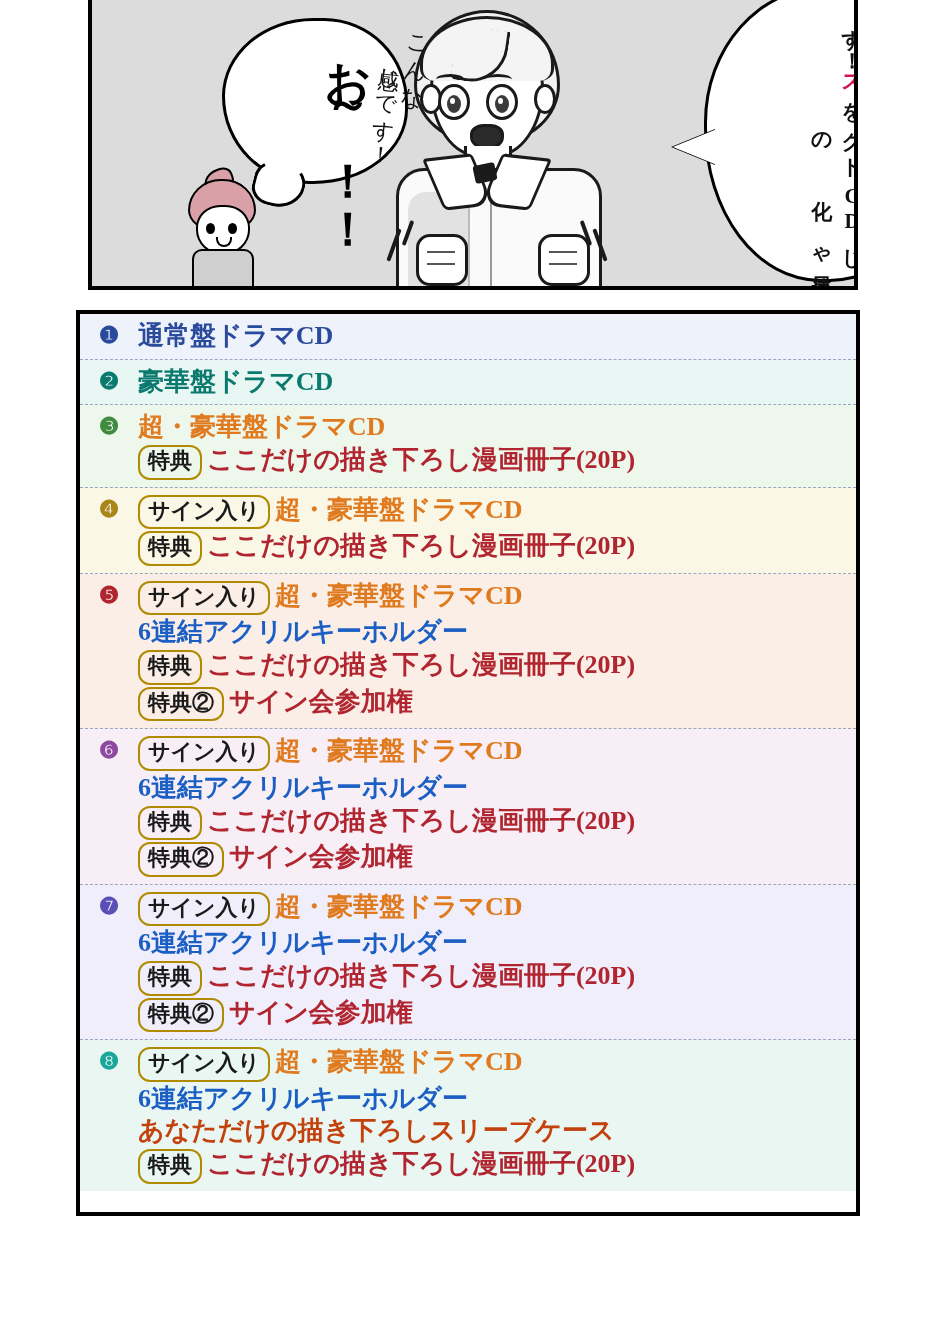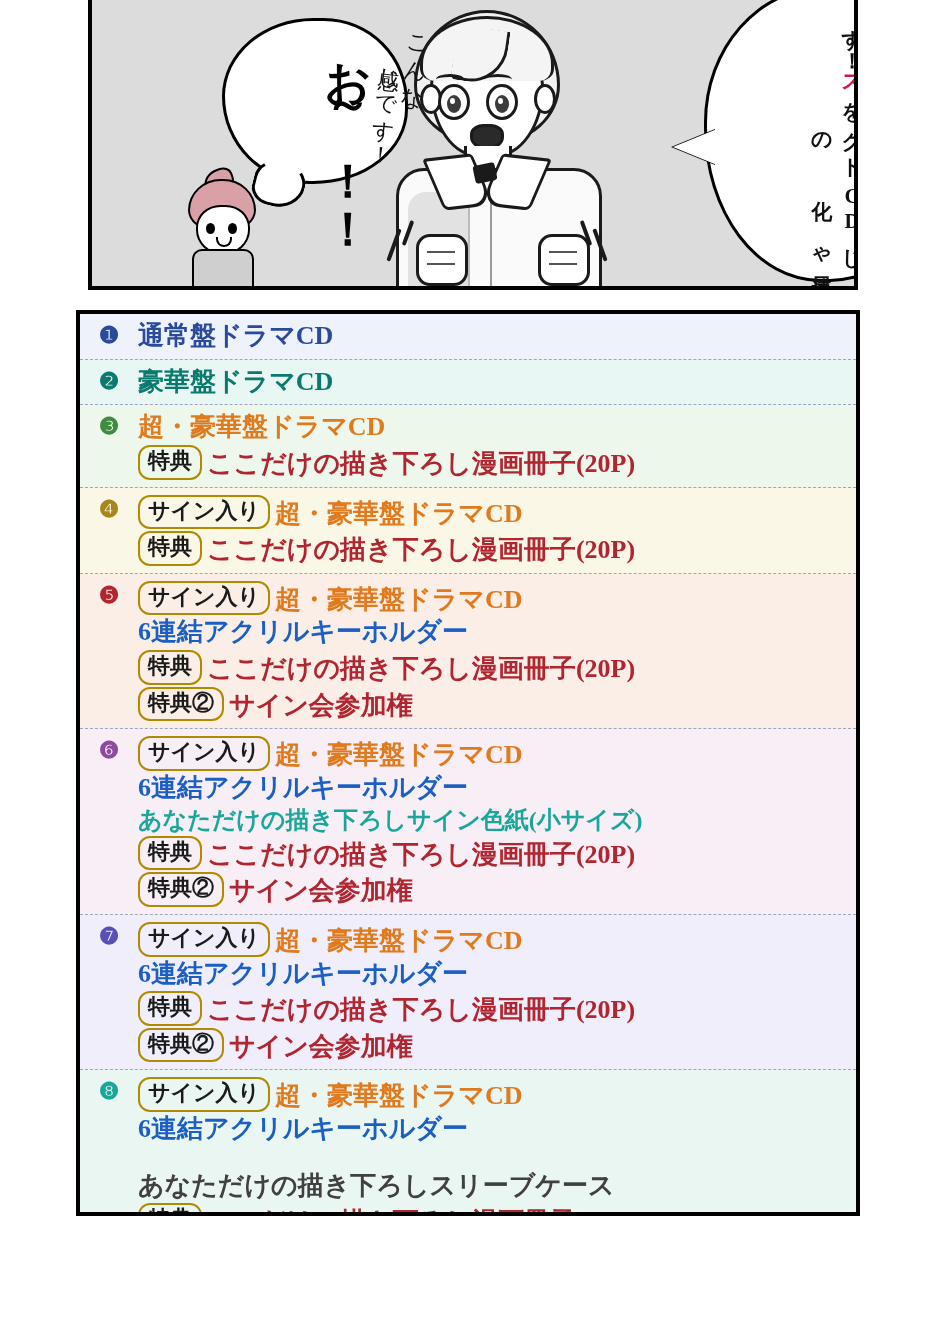--- a/index.html
+++ b/index.html
@@ -380,21 +380,21 @@
     flex: 0 0 58px;
     text-align: center;
     font-size: 23px;
     font-weight: bold;
     padding-top: 4px;
     line-height: 1.1;
   }
   .lines { flex: 1 1 auto; padding-right: 6px; }
   .line {
     display: flex;
-    align-items: flex-end;
+    align-items: flex-start;
     flex-wrap: nowrap;
     line-height: 1.18;
     margin: 2px 0;
     white-space: nowrap;
   }
   .tag {
     display: inline-block;
     border: 2px solid #b08a00;
     border-radius: 12px;
     padding: 0px 8px 2px 8px;
@@ -577,23 +577,20 @@
       <div class="num" style="color: rgb(142, 74, 160);">❻</div>
       <div class="lines">
         <div class="line">
           <span class="tag">サイン入り</span>
           <span class="txt" style="color: rgb(224, 122, 31);">超・豪華盤ドラマCD</span>
         </div>
         <div class="line">
           <span class="txt" style="color: rgb(27, 95, 196);">6連結アクリルキーホルダー</span>
         </div>
         <div class="line">
-          <span class="txt sm" style="color: rgb(26, 167, 154);">あなただけの描き下ろしサイン色紙(小サイズ)</span>
-        </div>
-        <div class="line">
           <span class="tag">特典</span>
           <span class="txt" style="color: rgb(176, 37, 47);">ここだけの描き下ろし漫画冊子(20P)</span>
         </div>
         <div class="line">
           <span class="tag">特典②</span>
           <span class="txt" style="color: rgb(176, 37, 47);">サイン会参加権</span>
         </div>
       </div>
     </div>
     <div class="row r7">
@@ -622,21 +619,21 @@
       <div class="num" style="color: rgb(26, 167, 154);">❽</div>
       <div class="lines">
         <div class="line">
           <span class="tag">サイン入り</span>
           <span class="txt" style="color: rgb(224, 122, 31);">超・豪華盤ドラマCD</span>
         </div>
         <div class="line">
           <span class="txt" style="color: rgb(27, 95, 196);">6連結アクリルキーホルダー</span>
         </div>
         <div class="line">
-          <span class="txt" style="color: #404040; margin-top: 24px;">あなただけの描き下ろしスリーブケース</span>
+          <span class="txt" style="color: #c2410c;">あなただけの描き下ろしスリーブケース</span>
         </div>
         <div class="line">
           <span class="tag">特典</span>
           <span class="txt" style="color: rgb(176, 37, 47);">ここだけの描き下ろし漫画冊子(20P)</span>
         </div>
       </div>
     </div>
   </div>
 
 </body></html>

